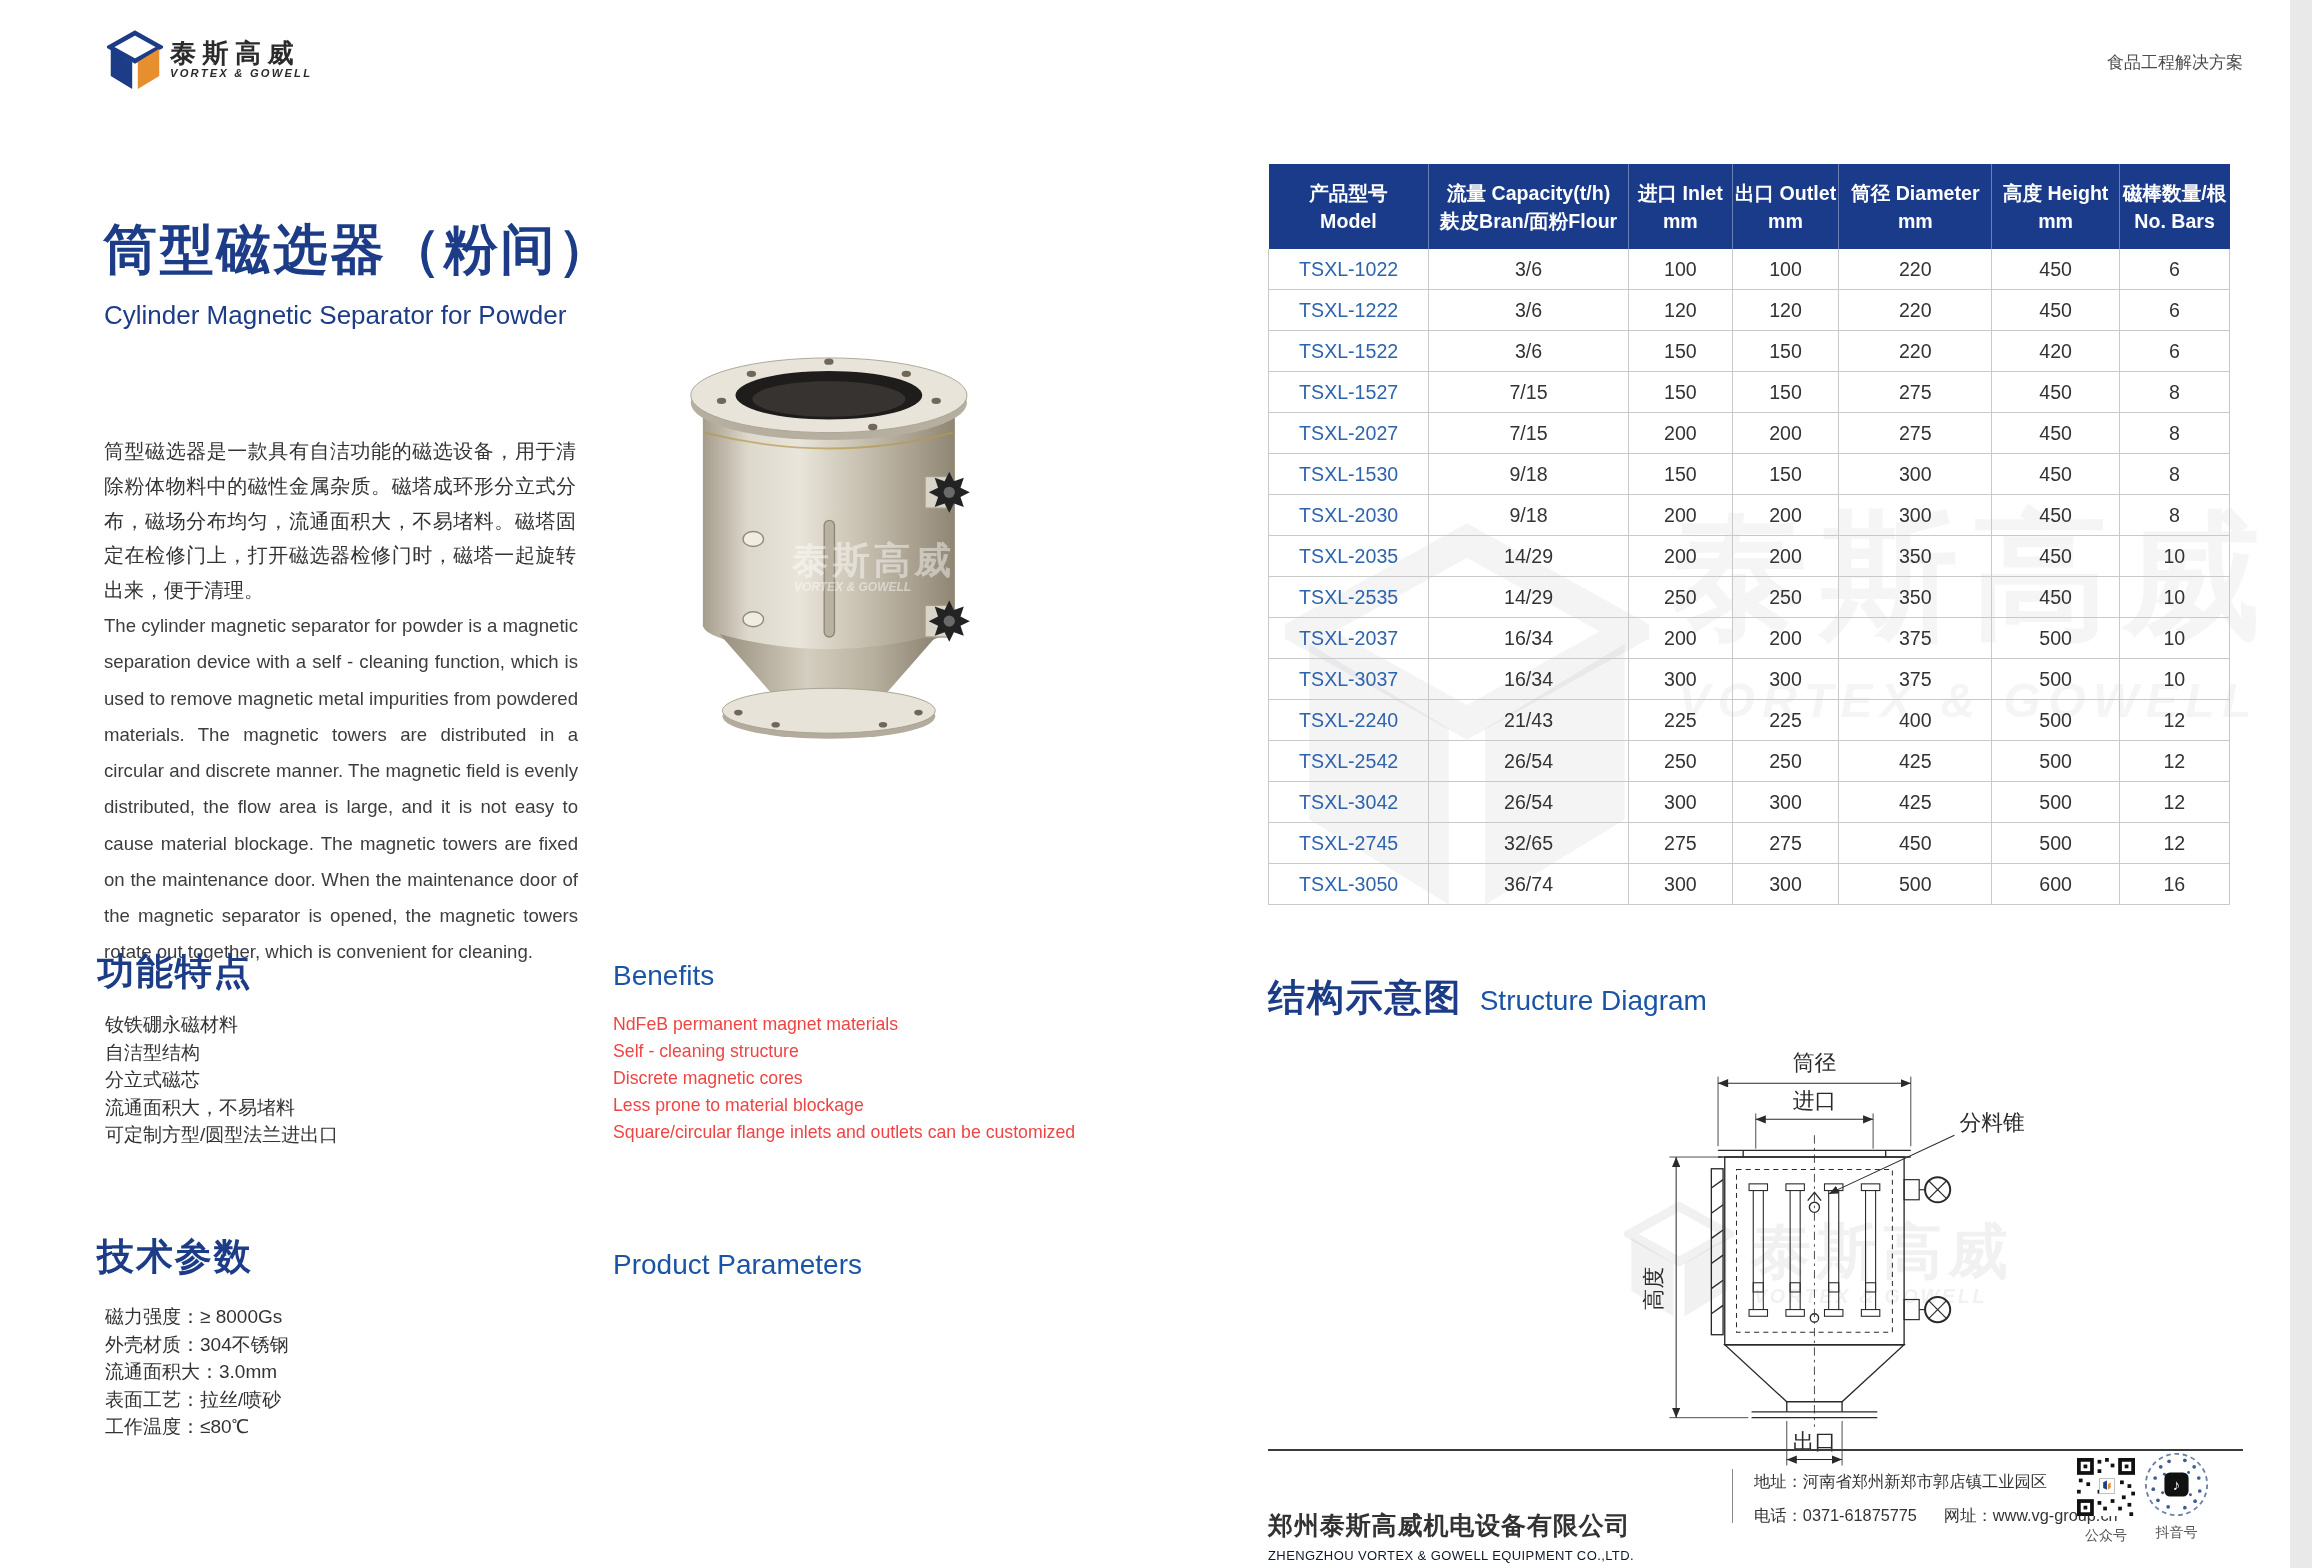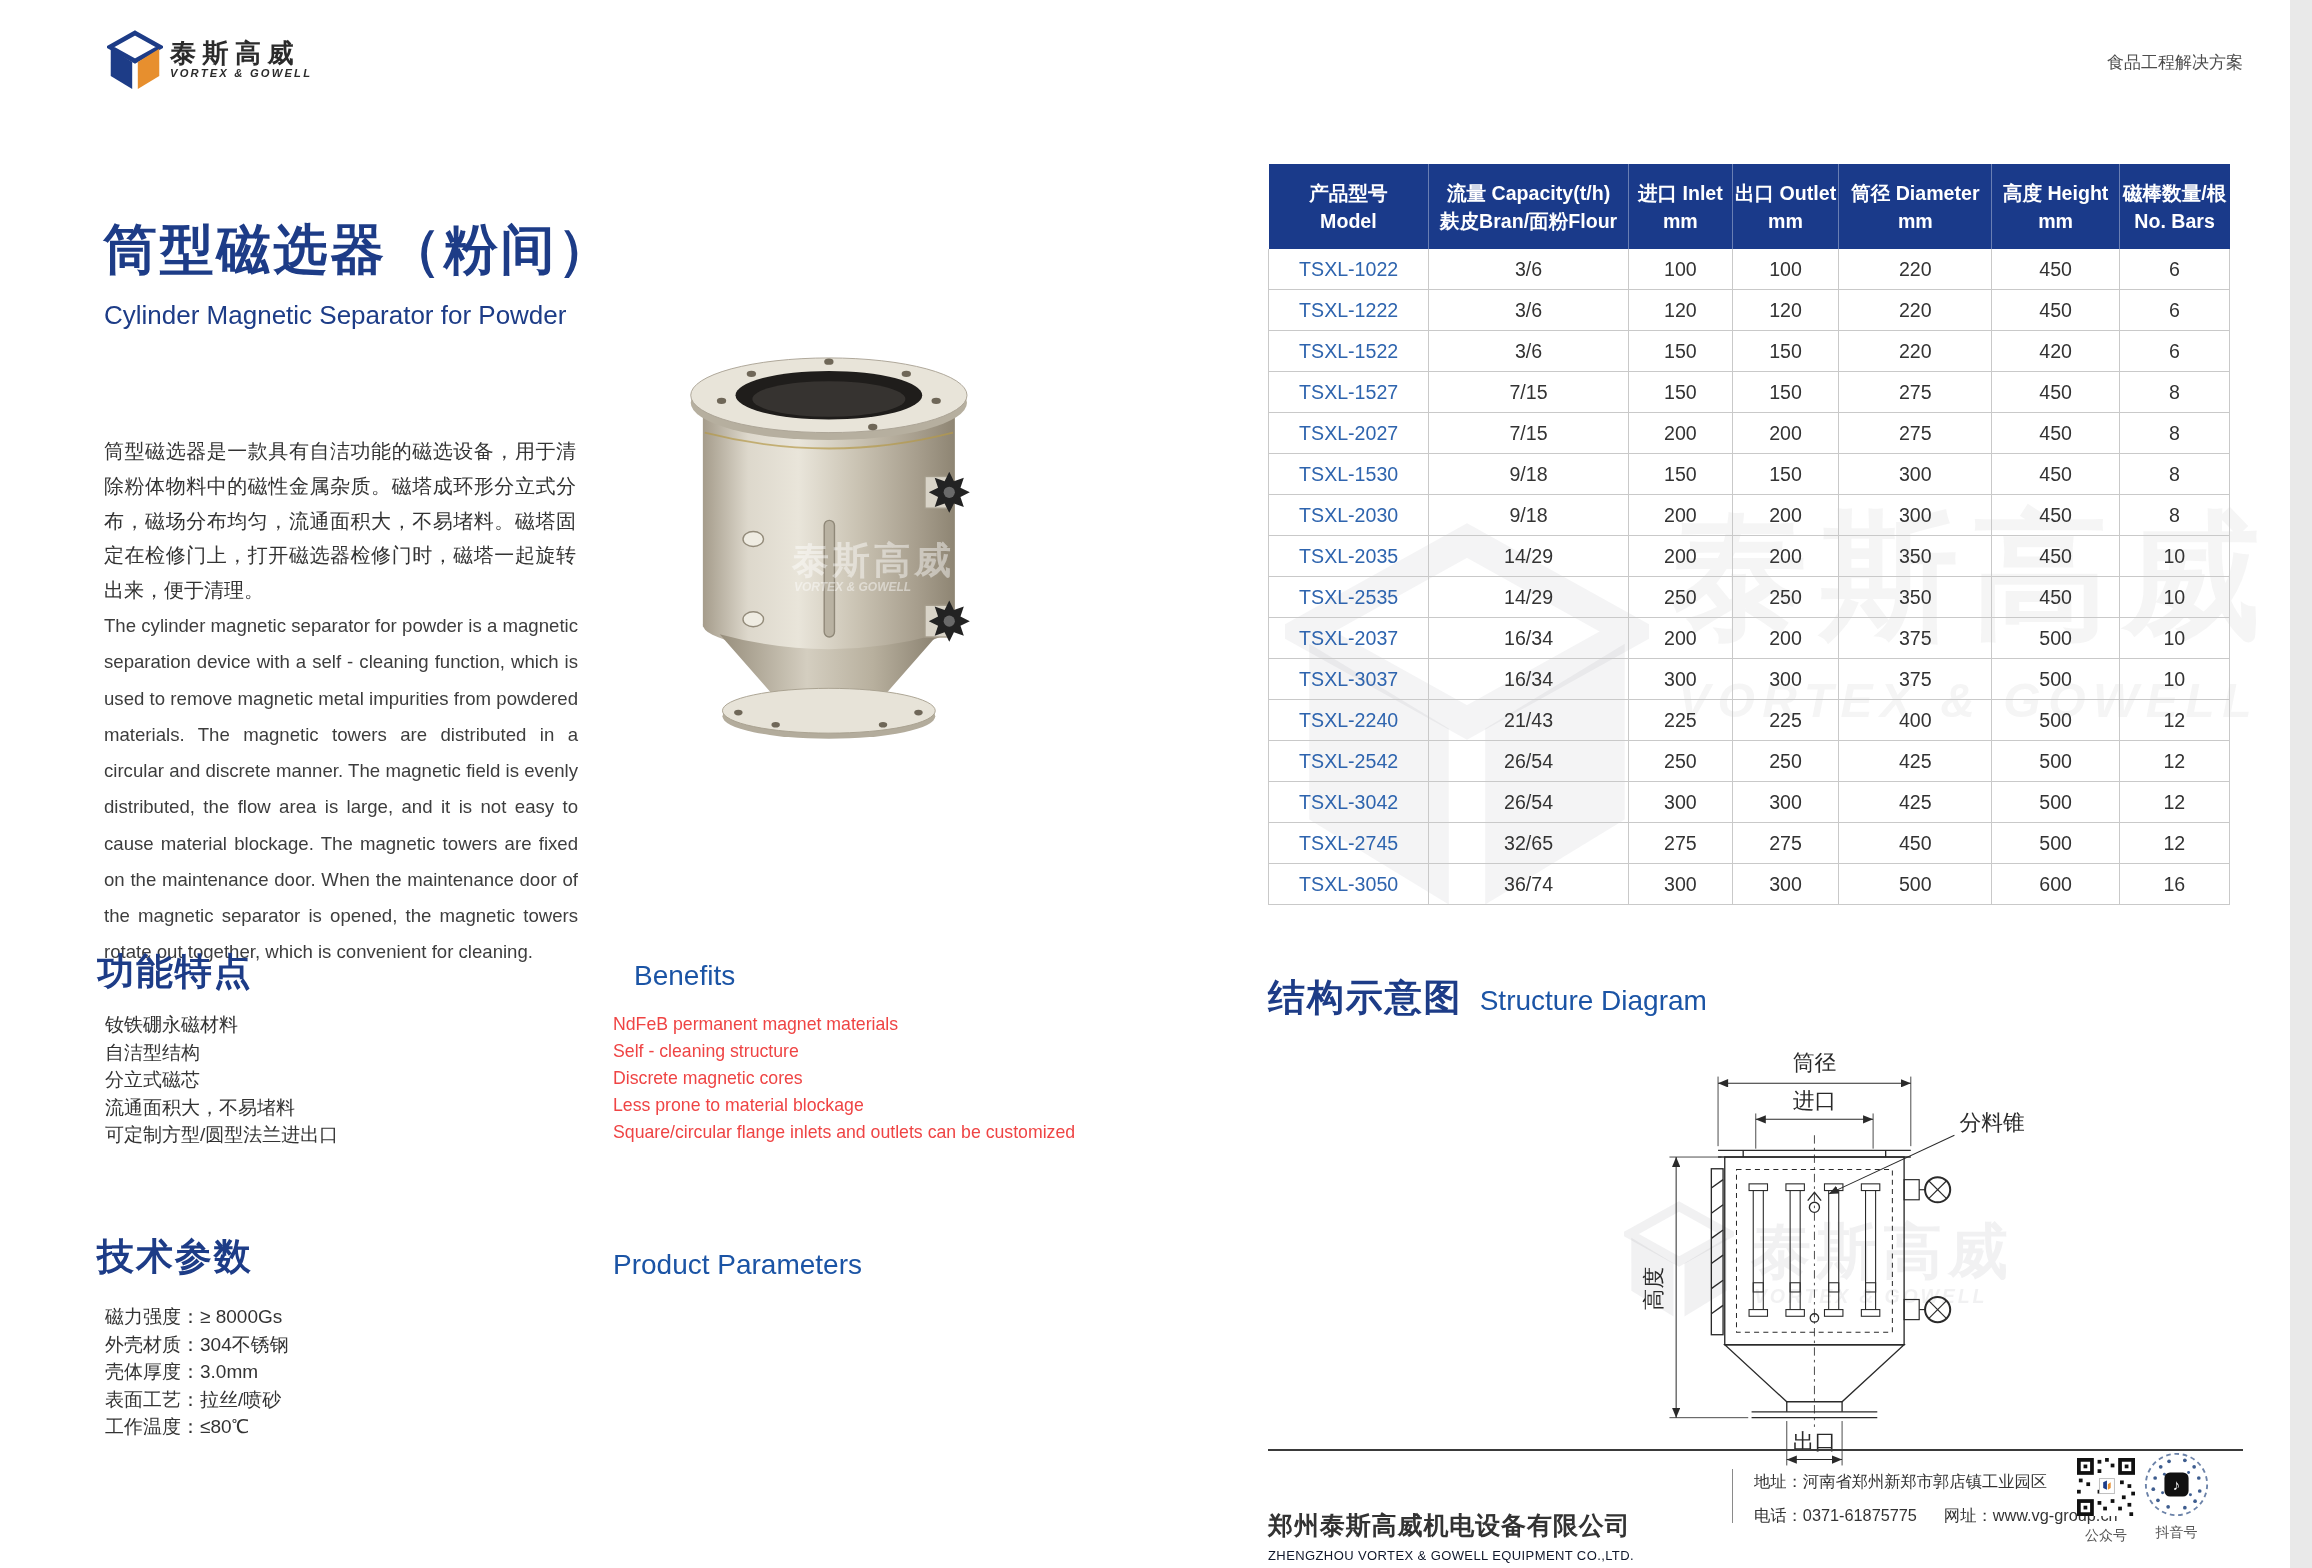--- a/index.html
+++ b/index.html
@@ -147,34 +147,34 @@
 
   <div class="abs h-cn" style="left:97px;top:947px;">功能特点</div>
   <div class="abs" style="left:105px;top:1011px;">
       <div class="feat-item">钕铁硼永磁材料</div>
       <div class="feat-item">自洁型结构</div>
       <div class="feat-item">分立式磁芯</div>
       <div class="feat-item">流通面积大，不易堵料</div>
       <div class="feat-item">可定制方型/圆型法兰进出口</div>
     </div>
 
-  <div class="abs h-en" style="left:613px;top:960px;margin-left:21px;">Benefits</div>
+  <div class="abs h-en" style="left:613px;top:960px;">Benefits</div>
   <div class="abs" style="left:613px;top:1011px;">
       <div class="ben-item">NdFeB permanent magnet materials</div>
       <div class="ben-item">Self - cleaning structure</div>
       <div class="ben-item">Discrete magnetic cores</div>
       <div class="ben-item">Less prone to material blockage</div>
       <div class="ben-item">Square/circular flange inlets and outlets can be customized</div>
     </div>
 
   <div class="abs h-cn" style="left:97px;top:1232px;">技术参数</div>
   <div class="abs" style="left:105px;top:1303px;">
       <div class="feat-item">磁力强度：≥ 8000Gs</div>
       <div class="feat-item">外壳材质：304不锈钢</div>
-      <div class="feat-item">壳体厚度：3.0mm</div>
+      <div class="feat-item">流通面积大：3.0mm</div>
       <div class="feat-item">表面工艺：拉丝/喷砂</div>
       <div class="feat-item">工作温度：≤80℃</div>
     </div>
 
   <div class="abs h-en" style="left:613px;top:1249px;">Product Parameters</div>
 
   <div class="abs" style="left:1285px;top:522px;">
     <svg width="364" height="401" viewBox="0 0 60 66">
       <polygon points="30,3 57,18 30,33 3,18" fill="none" stroke="rgba(70,70,80,0.06)" stroke-width="5"></polygon>
       <polygon points="4,20 27,34 27,63 4,49" fill="rgba(70,70,80,0.06)"></polygon>

